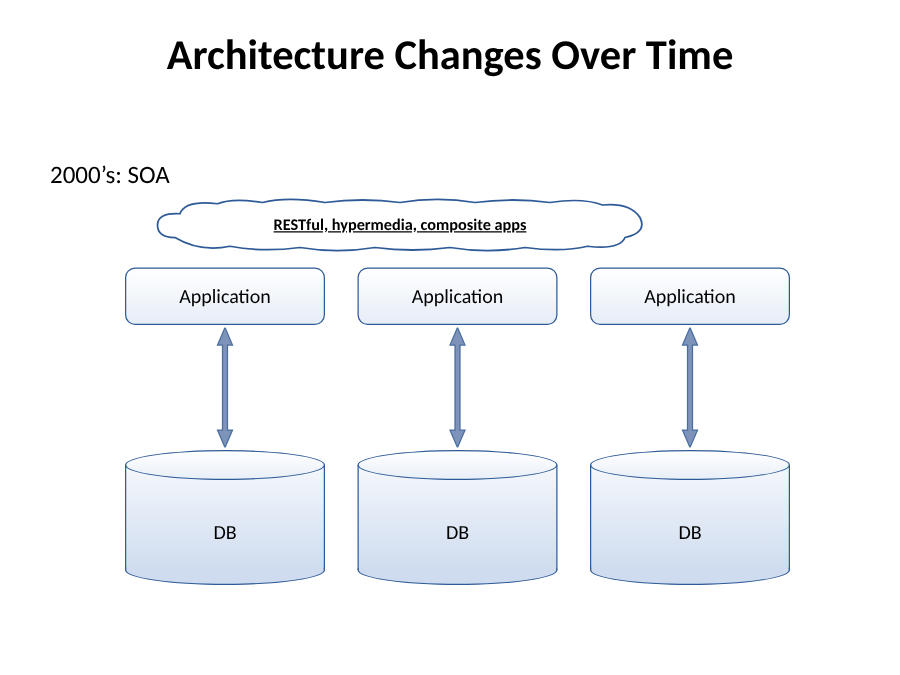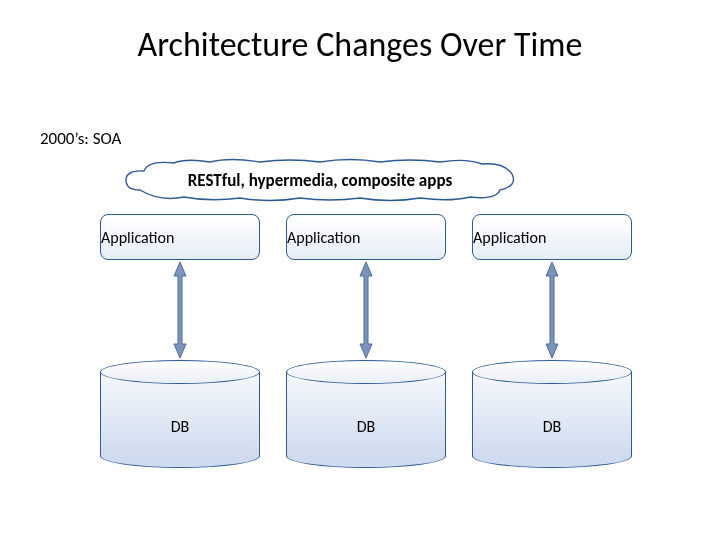--- a/index.html
+++ b/index.html
@@ -13,27 +13,27 @@
     position: relative;
     overflow: hidden;
   }
   .title {
     position: absolute;
     top: 24px;
     left: 0;
     width: 720px;
     text-align: center;
     font-size: 34px;
-    font-weight: 400;
+    font-weight: 700;
   }
   .subtitle {
     position: absolute;
     top: 128px;
     left: 40px;
-    font-size: 17px;
+    font-size: 20px;
   }
   
   .cloud {
     position: absolute;
     top: 156px;
     left: 120px;
     width: 400px;
     height: 48px;
   }
   .cloud svg {
@@ -43,33 +43,35 @@
   }
   .cloud .cloud-label {
     position: absolute;
     top: 0;
     left: 0;
     width: 400px;
     height: 48px;
     display: flex;
     align-items: center;
     justify-content: center;
-    font-size: 17px;
+    font-size: 13px;
     font-weight: 600;
+    text-decoration: underline;
   }
   
   .app-box {
     position: absolute;
     width: 160px;
     height: 46px;
     border: 1.5px solid #2e5b97;
     border-radius: 8px;
     background: linear-gradient(to bottom, #ffffff 0%, #e6edf7 100%);
     display: flex;
     align-items: center;
+    justify-content: center;
     font-size: 16px;
     box-sizing: border-box;
   }
   .app1 { top: 214px; left: 100px; }
   .app2 { top: 214px; left: 286px; }
   .app3 { top: 214px; left: 472px; }
   
   .db {
     position: absolute;
     width: 160px;

